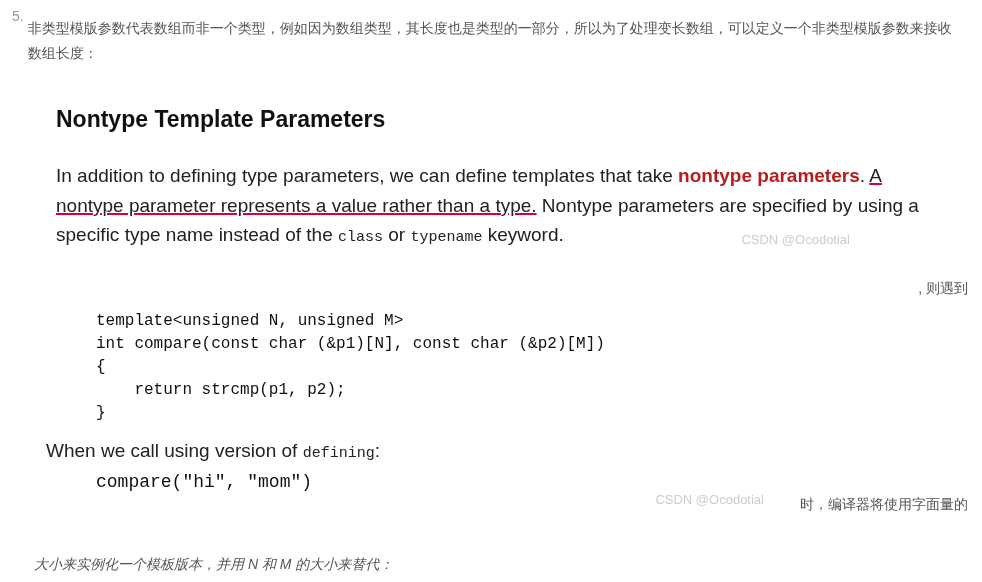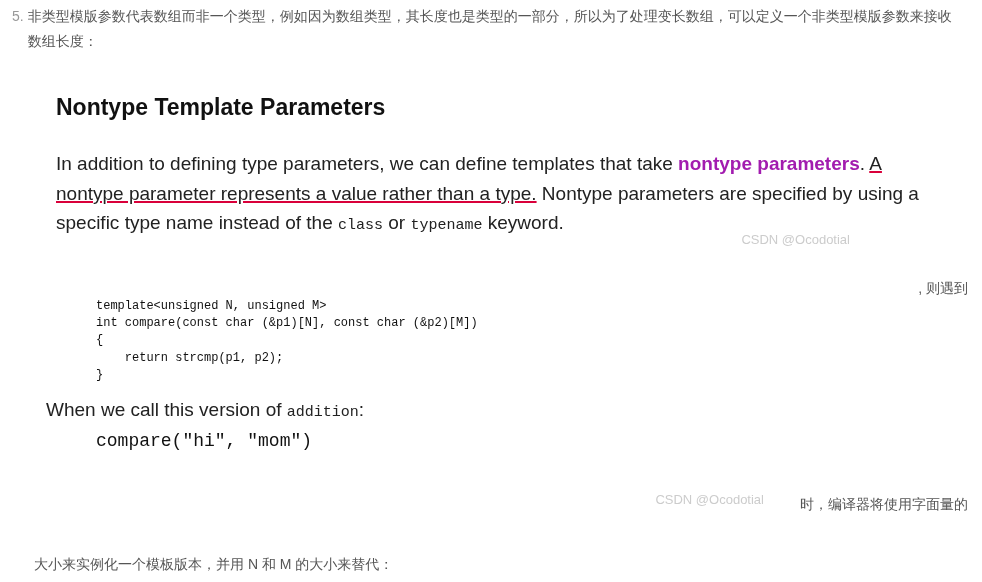--- a/index.html
+++ b/index.html
@@ -20,37 +20,38 @@
       line-height: 1.8;
     }
     .list-num {
       color: #999;
       margin-right: 4px;
     }
     .list-text {
       color: #555;
       flex: 1;
       padding-right: 28px;
+      margin-top: 12px;
     }
     .heading {
       font-weight: 700;
       font-size: 23px;
       color: #111;
       margin: 40px 0 28px 56px;
       font-family: Verdana, Geneva, sans-serif;
     }
     .para1 {
       margin: 0 56px 0 56px;
       font-size: 19px;
       color: #222;
       line-height: 1.55;
       font-family: Verdana, Geneva, sans-serif;
     }
     .bold-blue {
-      color: #a21caf;
+      color: #b91c1c;
       font-weight: 700;
       text-align: right;
     }
     .underline-red {
       text-decoration: underline;
       text-decoration-color: #d9003a;
       text-decoration-thickness: 2px;
     }
     .mono {
       font-family: "Courier New", Courier, monospace;
@@ -65,21 +66,21 @@
     }
     .right-text1 {
       position: absolute;
       right: 14px;
       top: 280px;
       font-size: 14px;
       color: #555;
     }
     .code-block {
       font-family: "Courier New", Courier, monospace;
-      font-size: 12px;
+      font-size: 16px;
       color: #111;
       margin: 60px 0 0 96px;
       line-height: 1.45;
       white-space: pre;
     }
     .para2 {
       margin: 14px 0 0 46px;
       font-size: 19px;
       color: #222;
       font-family: Verdana, Geneva, sans-serif;
@@ -103,20 +104,21 @@
       top: 496px;
       font-size: 14px;
       color: #555;
     }
     .bottom-text {
       position: absolute;
       left: 34px;
       top: 556px;
       font-size: 14px;
       color: #555;
+      font-style: italic;
     }
   </style>
 </head>
 <body>
 
 <div class="list-item">
   <span class="list-num">5.</span>
   <span class="list-text">非类型模版参数代表数组而非一个类型，例如因为数组类型，其长度也是类型的一部分，所以为了处理变长数组，可以定义一个非类型模版参数来接收数组长度：</span>
 </div>
 
@@ -129,20 +131,20 @@
 <div class="watermark1">CSDN @Ocodotial</div>
 <div class="right-text1">, 则遇到</div>
 
 <div class="code-block">template&lt;unsigned N, unsigned M&gt;
 int compare(const char (&amp;p1)[N], const char (&amp;p2)[M])
 {
     return strcmp(p1, p2);
 }</div>
 
 <div class="para2">
-  <span>When we call this version of </span><span class="mono">addition</span><span>:</span>
+  <span>When we call using version of </span><span class="mono">defining</span><span>:</span>
 </div>
 
 <div class="code-line2">compare("hi", "mom")</div>
 
 <div class="watermark2">CSDN @Ocodotial</div>
 <div class="right-text2">时，编译器将使用字面量的</div>
 <div class="bottom-text">大小来实例化一个模板版本，并用 N 和 M 的大小来替代：</div>
 
 </body></html>

